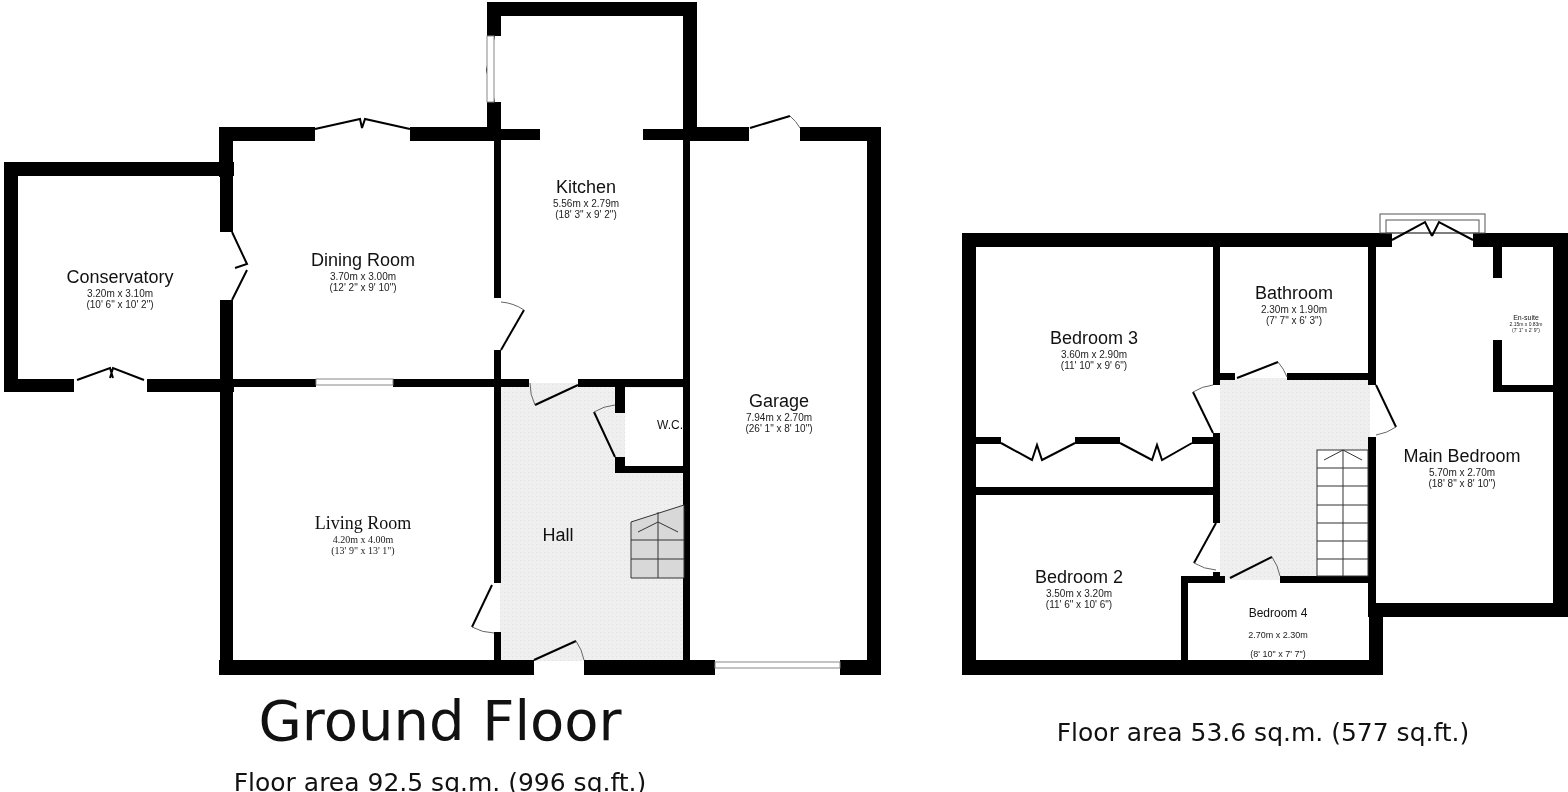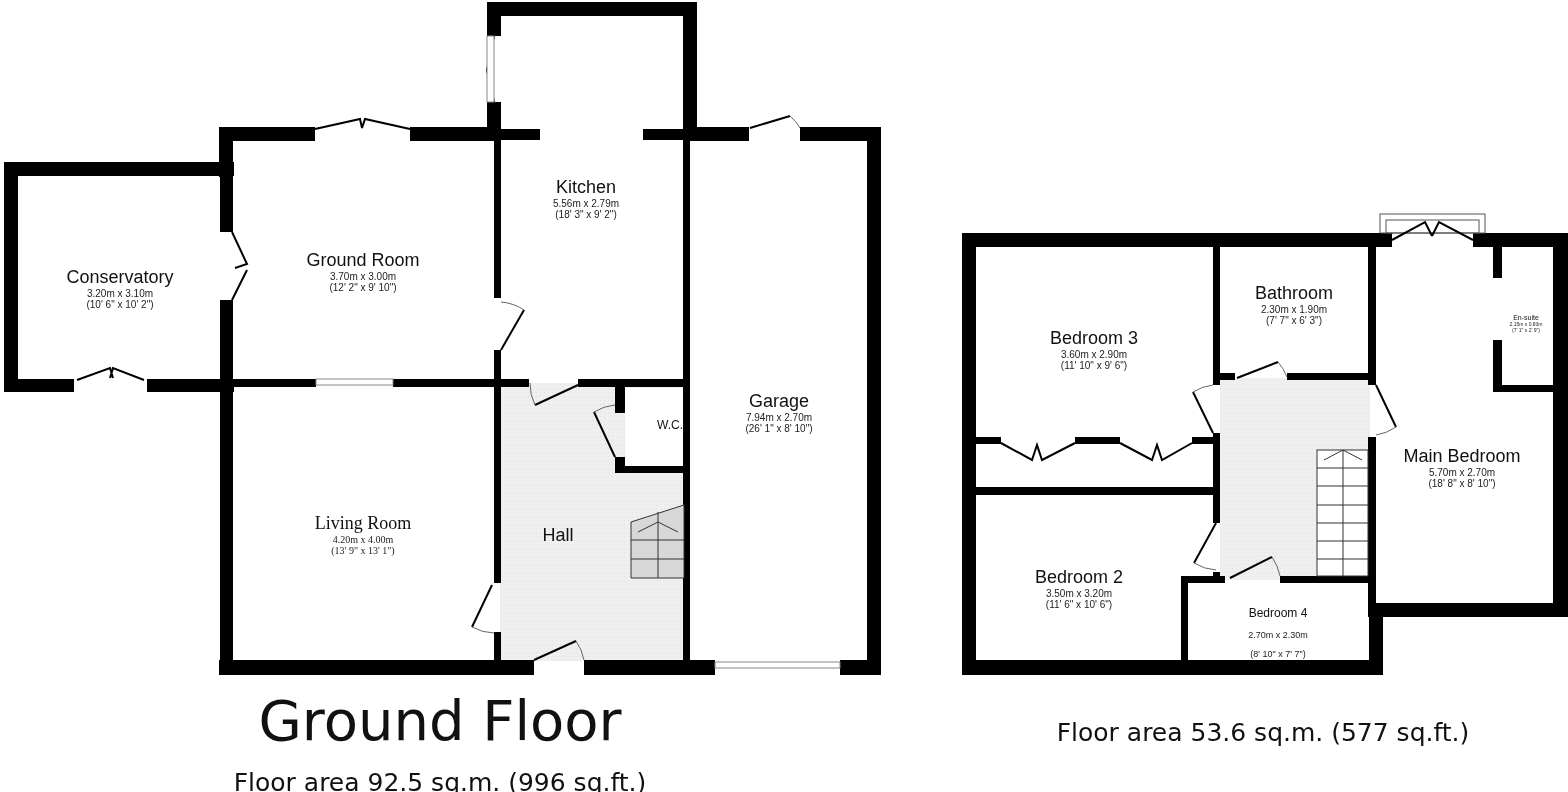--- a/index.html
+++ b/index.html
@@ -204,21 +204,21 @@
   </g>
 </svg>
 
 <div class="room-label" style="left:120px; top:267px;">
   <span class="name">Conservatory</span>
   <span class="dim">3.20m x 3.10m</span>
   <span class="dim">(10' 6" x 10' 2")</span>
 </div>
 
 <div class="room-label" style="left:363px; top:250px;">
-  <span class="name">Ground Room</span>
+  <span class="name">Dining Room</span>
   <span class="dim">3.70m x 3.00m</span>
   <span class="dim">(12' 2" x 9' 10")</span>
 </div>
 
 <div class="room-label" style="left:586px; top:177px;">
   <span class="name">Kitchen</span>
   <span class="dim">5.56m x 2.79m</span>
   <span class="dim">(18' 3" x 9' 2")</span>
 </div>
 

